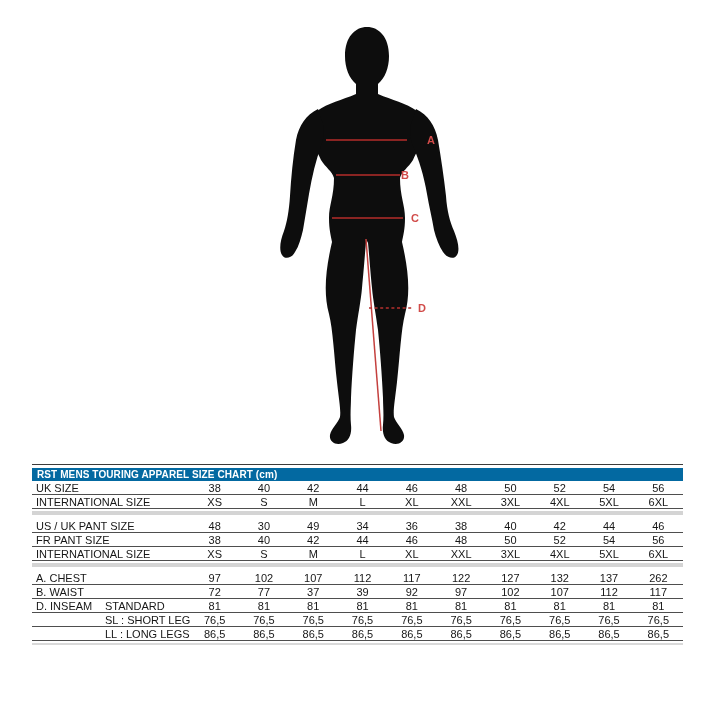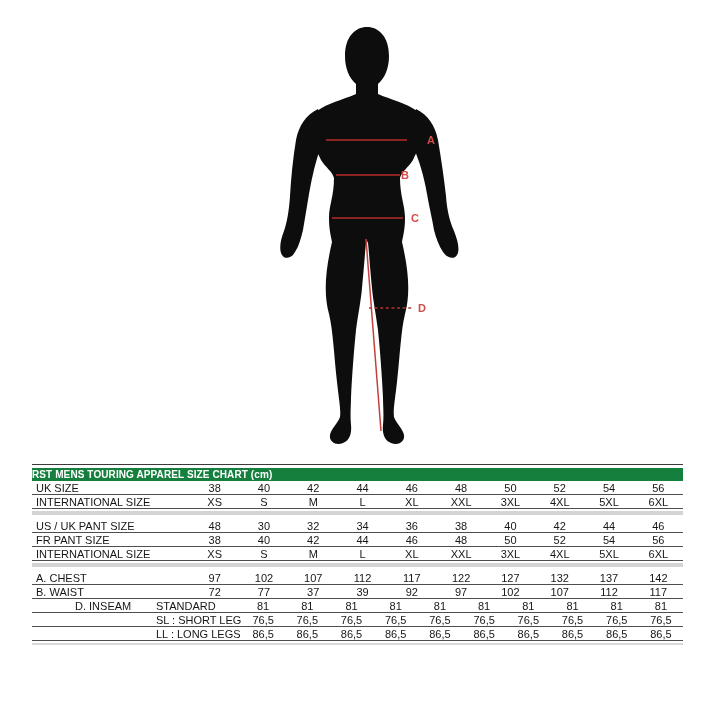--- a/index.html
+++ b/index.html
@@ -4,28 +4,28 @@
 <style>
   html,body{margin:0;padding:0;background:#ffffff;}
   body{width:720px;height:720px;position:relative;font-family:"Liberation Sans",sans-serif;overflow:hidden;}
 
   
   .figure-wrap{position:absolute;left:0;top:0;width:720px;height:460px;}
 
   
   .chart-wrap{position:absolute;left:32px;top:464px;width:651px;}
   .top-rule{height:1px;background:#3b3b3b;margin-bottom:3px;}
-  .title-bar{height:13px;background:#15803d;color:#ffffff;font-weight:bold;
-             font-size:10px;line-height:13px;letter-spacing:.1px;}
+  .title-bar{height:13px;background:#0369a1;color:#ffffff;font-weight:bold;
+             font-size:10px;line-height:13px;padding-left:5px;letter-spacing:.1px;}
   .trow{display:flex;height:14px;align-items:center;border-bottom:1px solid #4e4e4e;
         box-sizing:border-box;font-size:11px;color:#161616;}
   .tcell{white-space:nowrap;overflow:hidden;}
-  .lbl{width:73px;padding-left:4px;box-sizing:border-box;margin-left:39px;}
+  .lbl{width:73px;padding-left:4px;box-sizing:border-box;}
   .lblwide{width:158px;padding-left:4px;box-sizing:border-box;}
-  .sub{width:85px;box-sizing:border-box;margin-left:12px;}
+  .sub{width:85px;box-sizing:border-box;}
   .val{flex:1;text-align:center;}
   .gsep{height:8px;}
   .gsep .band{height:4px;margin-top:2px;background:#d4d4d4;}
   .bottom-band{height:2px;background:#d9d9d9;margin-top:2px;}
 </style>
 </head>
 <body>
 
 <div class="figure-wrap">
   <svg width="720" height="460" viewBox="0 0 720 460">
@@ -100,21 +100,21 @@
         <div class="tcell val">5XL</div>
         <div class="tcell val">6XL</div>
       </div>
       <div class="gsep">
         <div class="band"></div>
       </div>
       <div class="trow">
         <div class="tcell lblwide">US / UK  PANT SIZE</div>
         <div class="tcell val">48</div>
         <div class="tcell val">30</div>
-        <div class="tcell val">32</div>
+        <div class="tcell val">49</div>
         <div class="tcell val">34</div>
         <div class="tcell val">36</div>
         <div class="tcell val">38</div>
         <div class="tcell val">40</div>
         <div class="tcell val">42</div>
         <div class="tcell val">44</div>
         <div class="tcell val">46</div>
       </div>
       <div class="trow">
         <div class="tcell lblwide">FR PANT SIZE</div>
@@ -149,21 +149,21 @@
         <div class="tcell lblwide">A. CHEST</div>
         <div class="tcell val">97</div>
         <div class="tcell val">102</div>
         <div class="tcell val">107</div>
         <div class="tcell val">112</div>
         <div class="tcell val">117</div>
         <div class="tcell val">122</div>
         <div class="tcell val">127</div>
         <div class="tcell val">132</div>
         <div class="tcell val">137</div>
-        <div class="tcell val">142</div>
+        <div class="tcell val">262</div>
       </div>
       <div class="trow">
         <div class="tcell lblwide">B. WAIST</div>
         <div class="tcell val">72</div>
         <div class="tcell val">77</div>
         <div class="tcell val">37</div>
         <div class="tcell val">39</div>
         <div class="tcell val">92</div>
         <div class="tcell val">97</div>
         <div class="tcell val">102</div>

